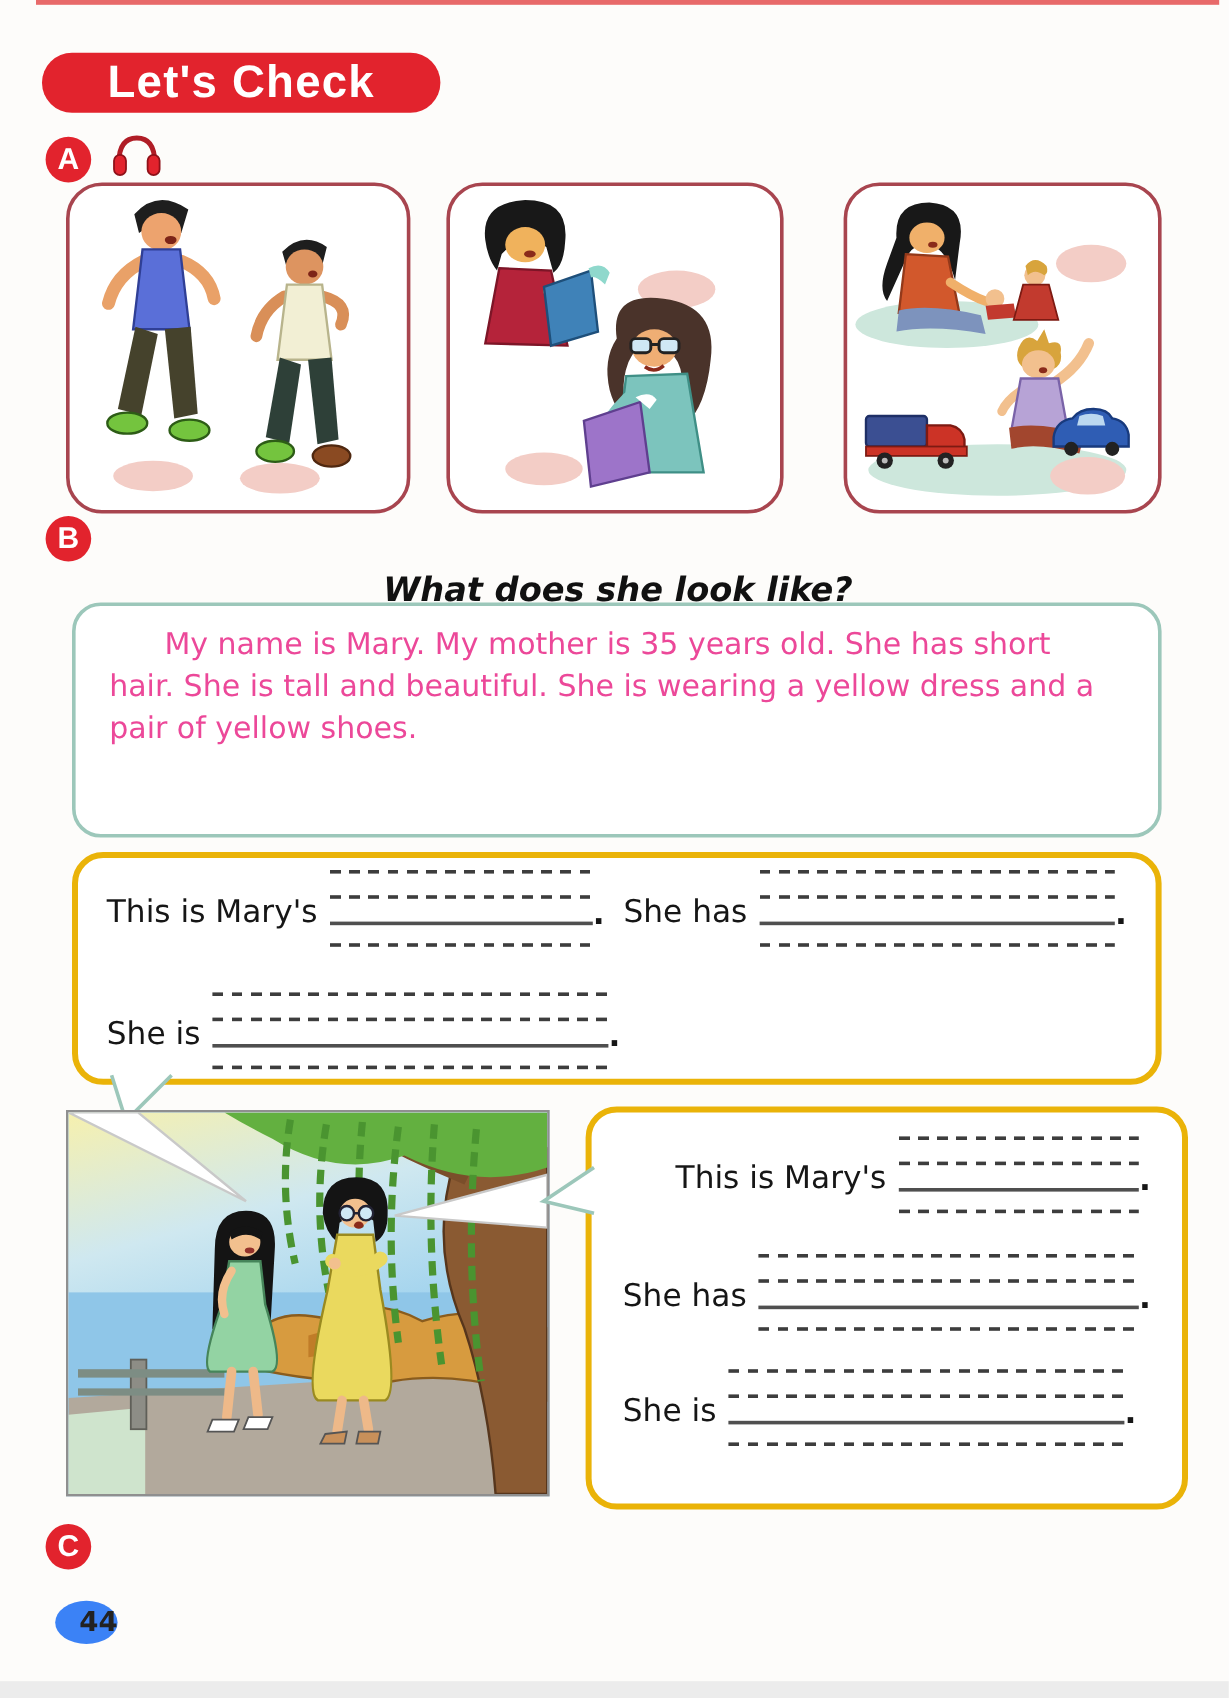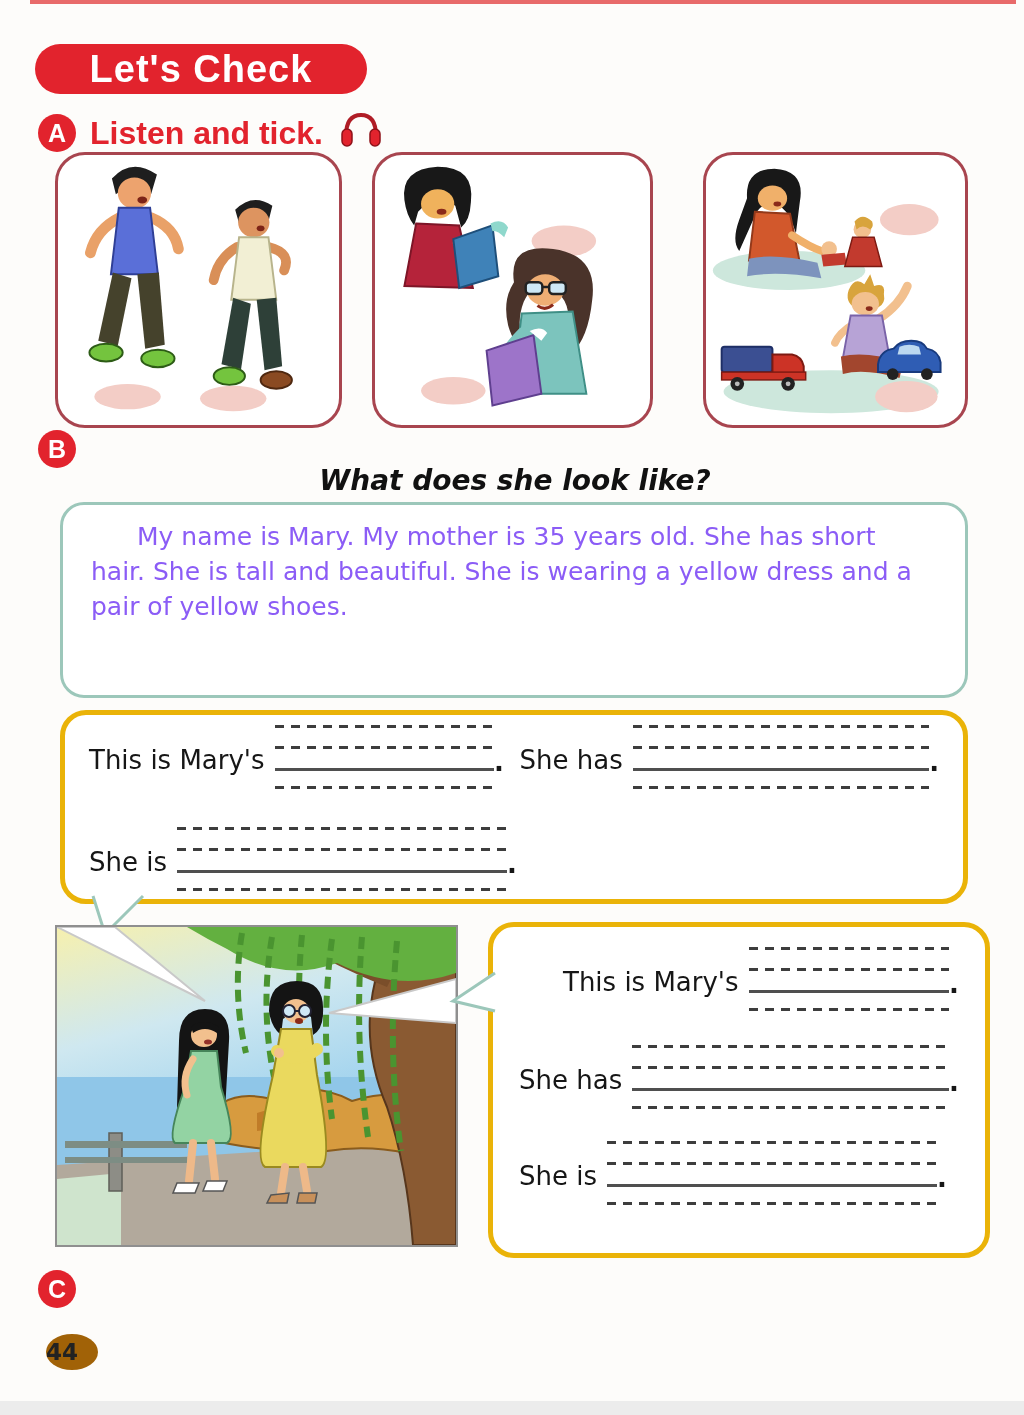--- a/index.html
+++ b/index.html
@@ -20,27 +20,27 @@
   .badge{flex:0 0 auto;width:38px;height:38px;border-radius:50%;background:#e2232d;color:#fff;
          display:flex;align-items:center;justify-content:center;font-size:25px;}
 
   
   .pic-box{position:absolute;top:152px;height:276px;background:#fff;border:3px solid #a8454f;
            border-radius:30px;overflow:hidden;box-sizing:border-box;}
   .pic-box svg{display:block;width:100%;height:100%;}
   .pb1{left:55px;width:287px;} .pb2{left:372px;width:281px;} .pb3{left:703px;width:265px;}
 
   
-  .question{position:absolute;left:60px;top:464px;width:910px;text-align:center;color:#111;
+  .question{position:absolute;left:60px;top:475px;width:910px;text-align:center;color:#111;
             font-style:italic;font-weight:bold;font-size:28px;font-family:"DejaVu Sans",sans-serif;}
 
   
   .passage{position:absolute;left:60px;top:502px;width:908px;height:196px;background:#fff;
            border:3px solid #9cc7ba;border-radius:24px;box-sizing:border-box;
-           padding:14px 28px 0 28px;font-size:25px;line-height:35px;color:#8b5cf6;}
+           padding:14px 28px 0 28px;font-size:25px;line-height:35px;color:#ec4899;}
   .passage p{margin:0;text-indent:46px;}
 
   
   .wbox{position:absolute;background:#fff;border:5px solid #eab308;border-radius:26px;
         box-sizing:border-box;color:#161616;}
   .wbox1{left:60px;top:710px;width:908px;height:194px;padding:10px 24px;}
   .wbox2{left:488px;top:922px;width:502px;height:336px;padding:16px 26px;}
   .sentence{display:flex;align-items:flex-end;}
   .lbl{font-size:26px;padding-bottom:14px;white-space:nowrap;}
   .period{font-size:26px;font-weight:bold;padding-bottom:12px;}
@@ -56,38 +56,37 @@
   .w2r1{margin-left:44px;margin-top:4px;} .w2r2{margin-top:34px;} .w2r3{margin-top:32px;}
   .tail{position:absolute;}
   .tail svg{display:block;overflow:visible;}
 
   
   .scene{position:absolute;left:55px;top:925px;width:403px;height:322px;border:2px solid #8f8f8f;
          box-sizing:border-box;background:#bfe2f2;}
   .scene svg{display:block;width:100%;height:100%;}
 
   
-  .page-num{position:absolute;left:46px;top:1334px;width:52px;height:36px;background:#a16207;
-            border-radius:50%;display:flex;align-items:center;justify-content:flex-start;
+  .page-num{position:absolute;left:46px;top:1334px;width:52px;height:36px;background:#3b82f6;
+            border-radius:50%;display:flex;align-items:center;justify-content:flex-end;
             font-size:23px;font-weight:bold;color:#222;}
   .bottom-strip{position:absolute;left:0;bottom:0;width:100%;height:14px;background:#ececec;}
 </style>
 </head>
 <body>
 
 <div class="page">
   <div class="top-line"></div>
 
   <div class="banner">
     <span>Let's Check</span>
   </div>
 
   <div class="sec sec-a">
     <span class="badge">A</span>
-    <span>Listen and tick.</span>
     <span>
       <svg width="48" height="42" viewBox="0 0 48 42">
         <path d="M9,28 Q9,7 24,7 Q39,7 39,28" stroke="#b01d26" stroke-width="4" fill="none"></path>
         <rect x="5" y="21" width="10" height="17" rx="5" fill="#e2232d" stroke="#8f1119" stroke-width="1.5"></rect>
         <rect x="33" y="21" width="10" height="17" rx="5" fill="#e2232d" stroke="#8f1119" stroke-width="1.5"></rect>
       </svg>
     </span>
   </div>
 
   <div class="pic-box pb1">

